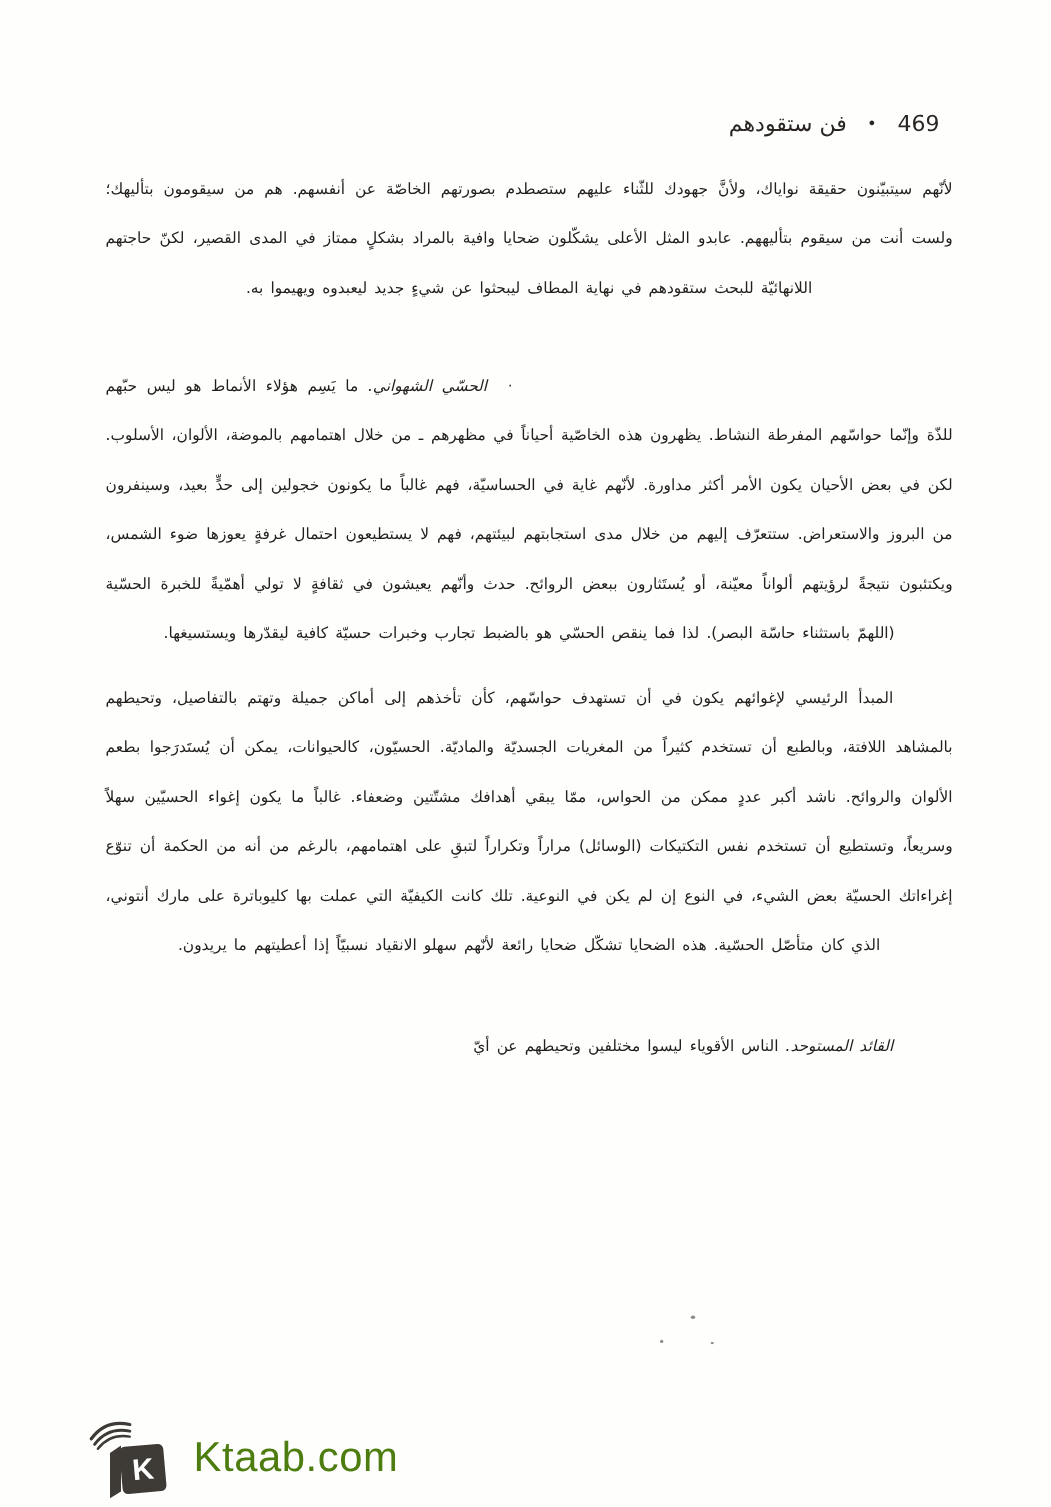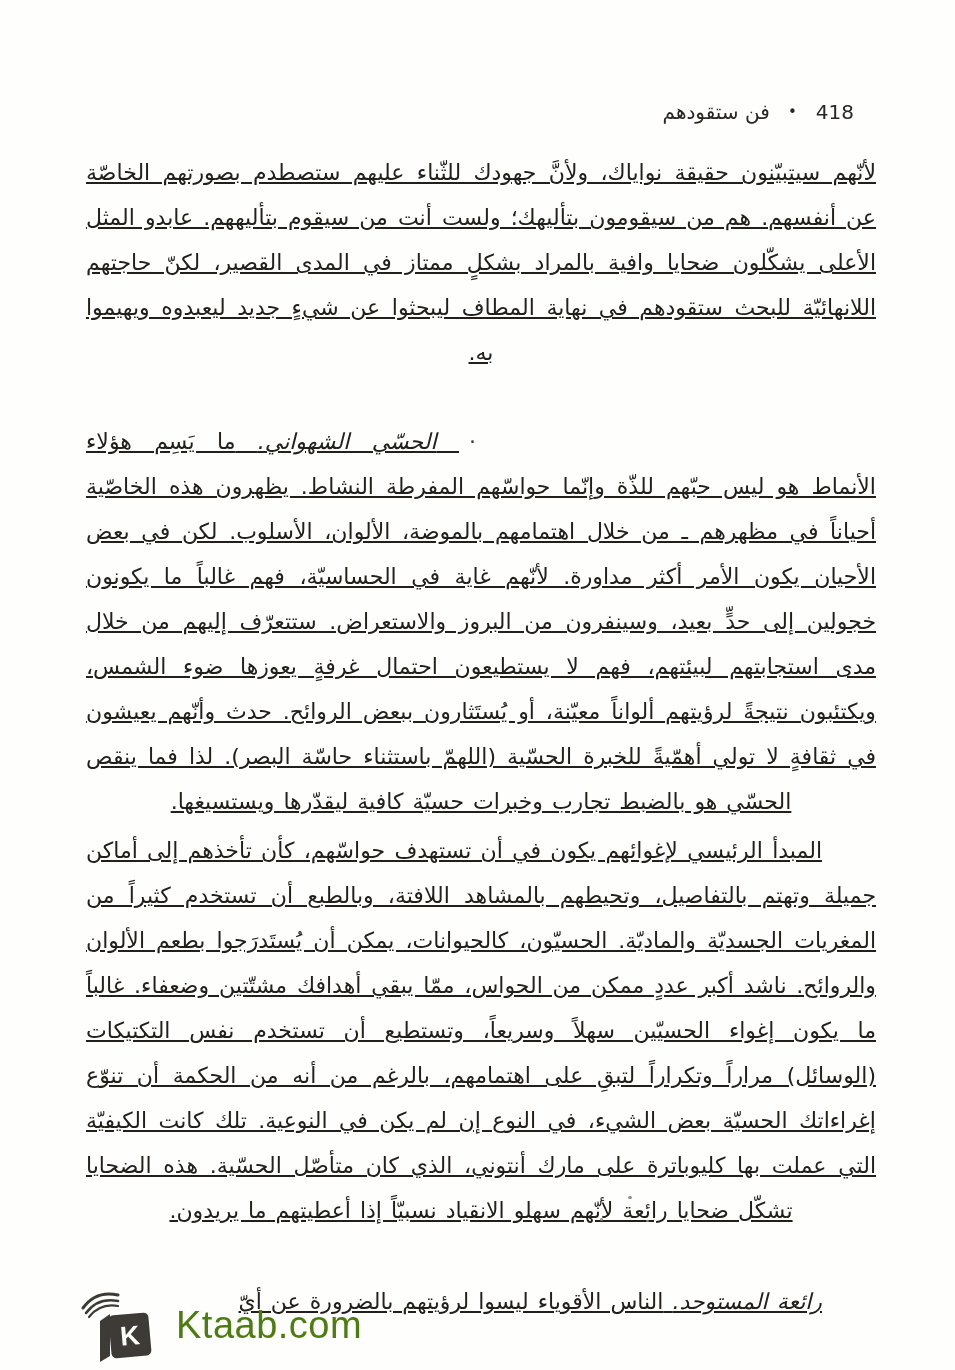--- a/index.html
+++ b/index.html
@@ -29,27 +29,26 @@
     color: #2a2622;
     letter-spacing: 0.5px;
   }
   .page-header .bullet {
     display: inline-block;
     margin: 0 12px;
     font-size: 15px;
     vertical-align: 2px;
   }
   .para {
-    font-size: 22px;
+    font-size: 14px;
     line-height: 45px;
     text-align: justify;
     text-align-last: center;
-    margin: 4px;
+    margin: 14px;
     word-spacing: 2px;
-    text-decoration: underline;
   }
   .para-1 { margin-top: 26px; margin-bottom: 44px; text-indent: 0; }
   .para-2 { text-indent: 200px; }
   .para-3 { text-indent: 54px; }
   .para-4 {
     margin-top: 46px;
     text-indent: 54px;
     text-align: right;
     text-align-last: right;
   }
@@ -88,32 +87,32 @@
     letter-spacing: 0.5px;
   }
 </style>
 </head>
 <body>
 
 <div class="page">
   <div class="content">
 
     <div class="page-header">
-      <span>418</span>
+      <span>469</span>
       <span class="bullet">•</span>
       <span>فن ستقودهم</span>
     </div>
 
     <p class="para para-1"><span>لأنّهم سيتبيّنون حقيقة نواياك، ولأنَّ جهودك للثّناء عليهم ستصطدم بصورتهم الخاصّة عن أنفسهم. هم من سيقومون بتأليهك؛ ولست أنت من سيقوم بتأليههم. عابدو المثل الأعلى يشكّلون ضحايا وافية بالمراد بشكلٍ ممتاز في المدى القصير، لكنّ حاجتهم اللانهائيّة للبحث ستقودهم في نهاية المطاف ليبحثوا عن شيءٍ جديد ليعبدوه ويهيموا به.</span></p>
 
     <p class="para para-2"><span class="stray-dot">·</span> <span class="lead-italic">الحسّي الشهواني.</span> <span>ما يَسِم هؤلاء الأنماط هو ليس حبّهم للذّة وإنّما حواسّهم المفرطة النشاط. يظهرون هذه الخاصّية أحياناً في مظهرهم ـ من خلال اهتمامهم بالموضة، الألوان، الأسلوب. لكن في بعض الأحيان يكون الأمر أكثر مداورة. لأنّهم غاية في الحساسيّة، فهم غالباً ما يكونون خجولين إلى حدٍّ بعيد، وسينفرون من البروز والاستعراض. ستتعرّف إليهم من خلال مدى استجابتهم لبيئتهم، فهم لا يستطيعون احتمال غرفةٍ يعوزها ضوء الشمس، ويكتئبون نتيجةً لرؤيتهم ألواناً معيّنة، أو يُستَثارون ببعض الروائح. حدث وأنّهم يعيشون في ثقافةٍ لا تولي أهمّيةً للخبرة الحسّية (اللهمّ باستثناء حاسّة البصر). لذا فما ينقص الحسّي هو بالضبط تجارب وخبرات حسيّة كافية ليقدّرها ويستسيغها.</span></p>
 
     <p class="para para-3"><span>المبدأ الرئيسي لإغوائهم يكون في أن تستهدف حواسّهم، كأن تأخذهم إلى أماكن جميلة وتهتم بالتفاصيل، وتحيطهم بالمشاهد اللافتة، وبالطبع أن تستخدم كثيراً من المغريات الجسديّة والماديّة. الحسيّون، كالحيوانات، يمكن أن يُستَدرَجوا بطعم الألوان والروائح. ناشد أكبر عددٍ ممكن من الحواس، ممّا يبقي أهدافك مشتّتين وضعفاء. غالباً ما يكون إغواء الحسيّين سهلاً وسريعاً، وتستطيع أن تستخدم نفس التكتيكات (الوسائل) مراراً وتكراراً لتبقِ على اهتمامهم، بالرغم من أنه من الحكمة أن تنوّع إغراءاتك الحسيّة بعض الشيء، في النوع إن لم يكن في النوعية. تلك كانت الكيفيّة التي عملت بها كليوباترة على مارك أنتوني، الذي كان متأصّل الحسّية. هذه الضحايا تشكّل ضحايا رائعة لأنّهم سهلو الانقياد نسبيّاً إذا أعطيتهم ما يريدون.</span></p>
 
-    <p class="para para-4"><span class="lead-italic">رائعة المستوحد.</span> <span>الناس الأقوياء ليسوا لرؤيتهم بالضرورة عن أيّ</span></p>
+    <p class="para para-4"><span class="lead-italic">القائد المستوحد.</span> <span>الناس الأقوياء ليسوا مختلفين وتحيطهم عن أيّ</span></p>
 
   </div>
 
   <div class="speck speck-1"></div>
   <div class="speck speck-2"></div>
   <div class="speck speck-3"></div>
 
   <div class="watermark">
     <svg class="logo-icon" width="76" height="74" viewBox="0 0 76 74" xmlns="http://www.w3.org/2000/svg">
 

